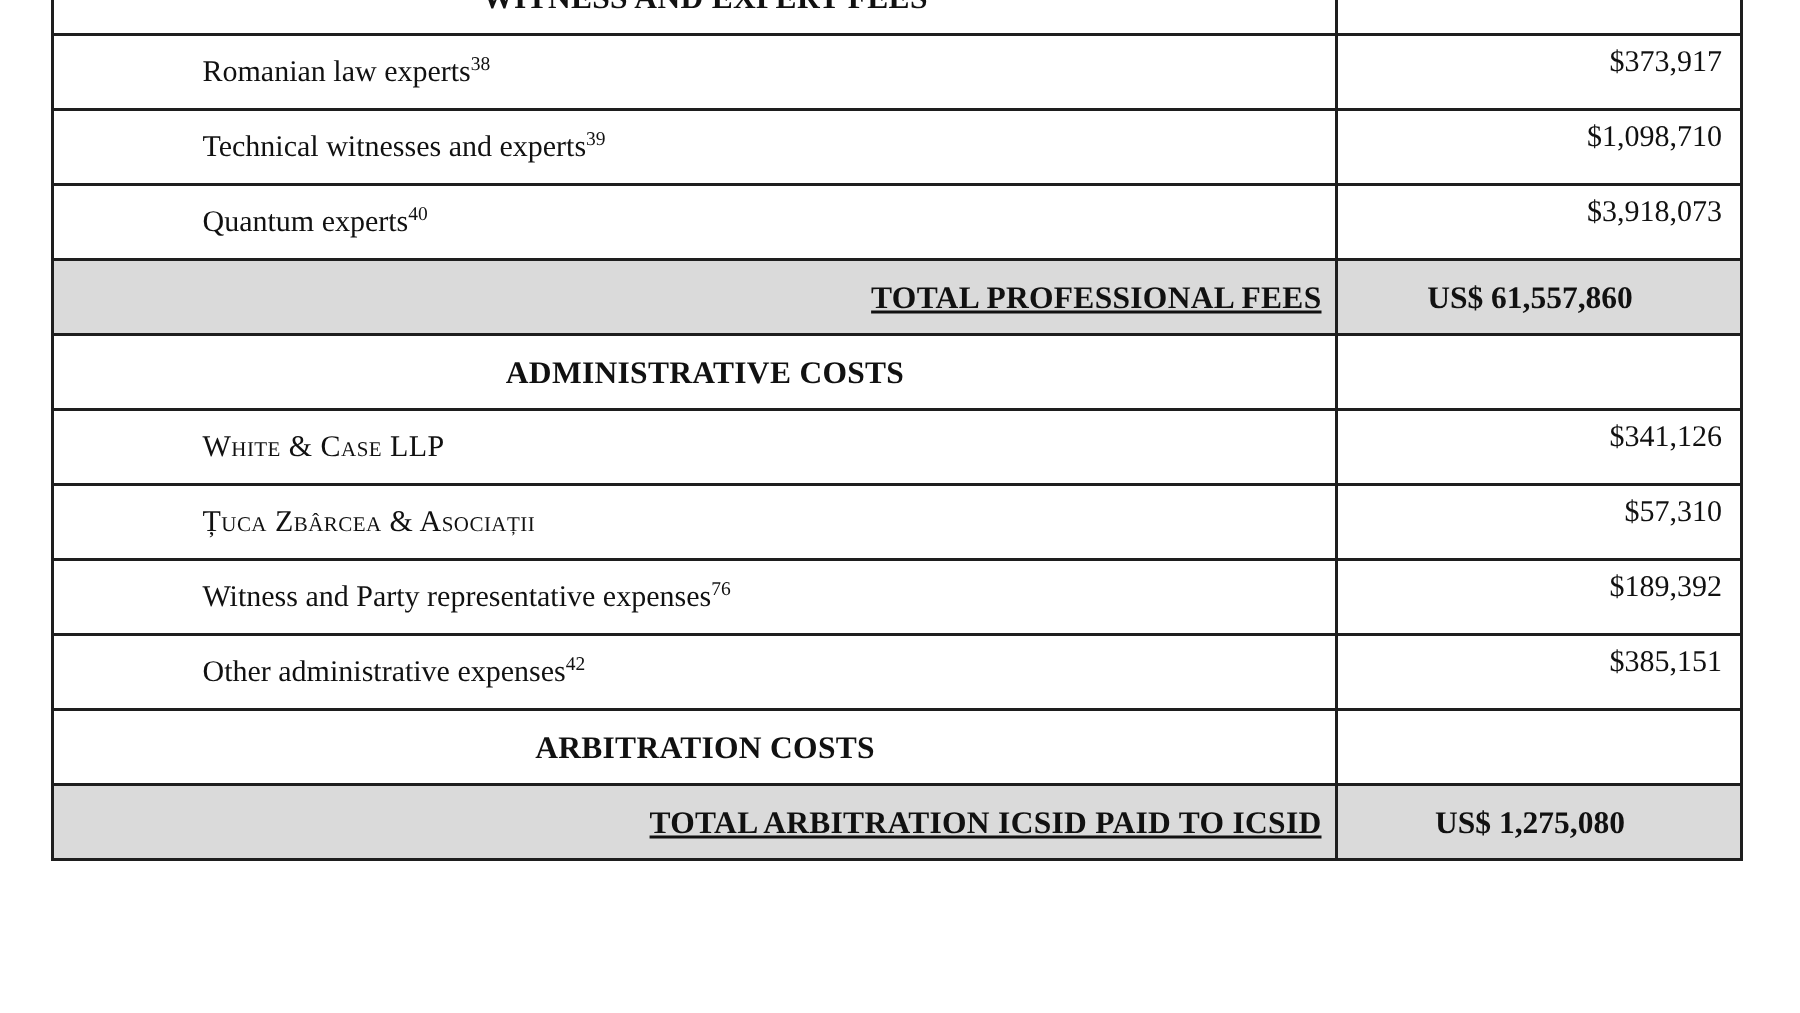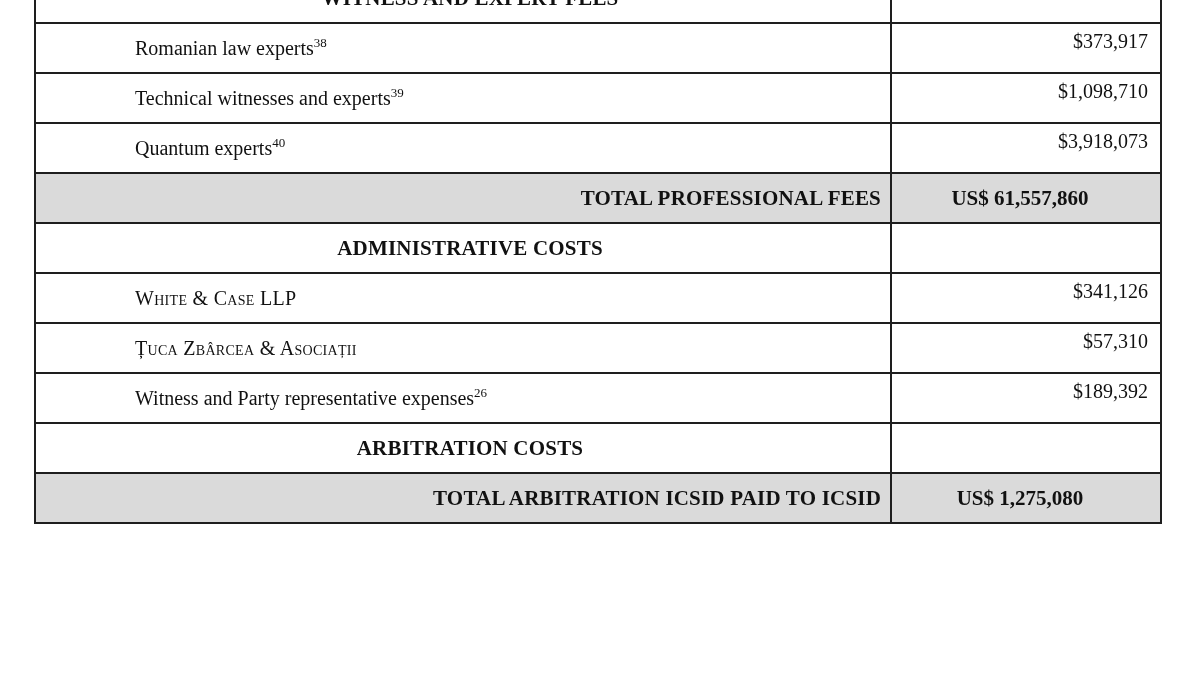--- a/index.html
+++ b/index.html
@@ -63,20 +63,21 @@
   tr.total td {
     background: #dadada;
     font-weight: bold;
     font-size: 21px;
     vertical-align: middle;
   }
   tr.total td.label-cell {
     text-align: right;
     padding-right: 9px;
     letter-spacing: 0.2px;
+    text-decoration: underline;
   }
   tr.total td.amount-cell {
     text-align: center;
     padding-right: 12px;
   }
   td.amount-cell { text-align: right; margin-left: 44px; }
   .smallcaps { font-variant: small-caps; letter-spacing: 0.3px; }
   sup.fn {
     font-size: 13px;
     line-height: 0;
@@ -129,24 +130,28 @@
         <td class="label-cell"><span class="smallcaps">White &amp; Case LLP</span></td>
         <td class="amount-cell"><span>$341,126</span></td>
       </tr>
 
       <tr class="item">
         <td class="label-cell"><span class="smallcaps">Țuca Zbârcea &amp; Asociații</span></td>
         <td class="amount-cell"><span>$57,310</span></td>
       </tr>
 
       <tr class="item">
-        <td class="label-cell"><span>Witness and Party representative expenses</span><sup class="fn">26</sup></td>
+        <td class="label-cell"><span>Witness and Party representative expenses</span><sup class="fn">76</sup></td>
         <td class="amount-cell"><span>$189,392</span></td>
       </tr>
 
+      <tr class="item">
+        <td class="label-cell"><span>Other administrative expenses</span><sup class="fn">42</sup></td>
+        <td class="amount-cell"><span>$385,151</span></td>
+      </tr>
 
 
       <tr class="section">
         <td class="label-cell"><span>ARBITRATION COSTS</span></td>
         <td class="amount-cell"><span></span></td>
       </tr>
 
 
       <tr class="total">
         <td class="label-cell"><span>TOTAL ARBITRATION ICSID PAID TO ICSID</span></td>

